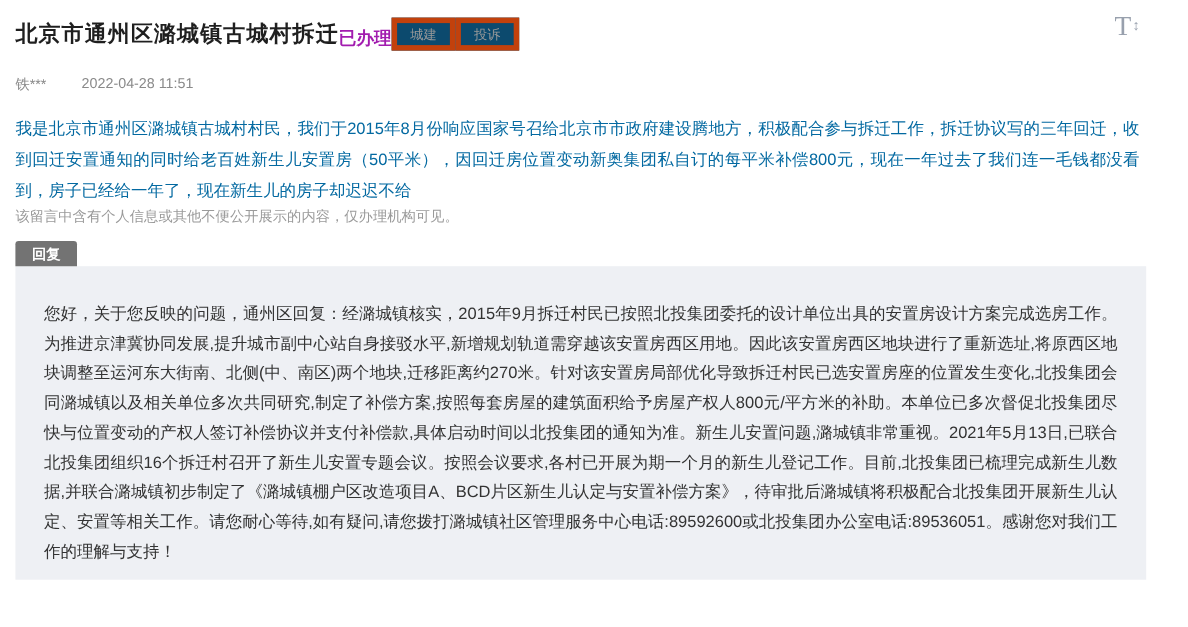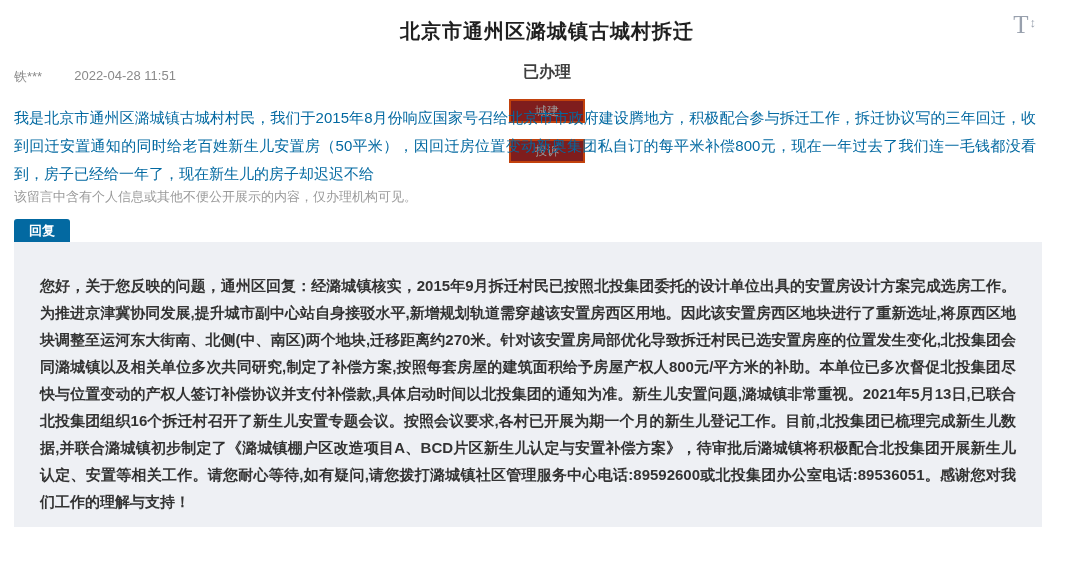--- a/index.html
+++ b/index.html
@@ -6,29 +6,29 @@
   body{
     width:1080px;height:570px;
     background:#ffffff;
     font-family:"Liberation Sans","DejaVu Sans",sans-serif;
     position:relative;overflow:hidden;
     -webkit-font-smoothing:antialiased;
   }
   .content{padding:16px 0 0 14px;}
 
   
-  .title-row{display:flex;align-items:center;gap:16px;height:30px;flex-direction:column;}
+  .title-row{display:flex;align-items:flex-end;height:30px;}
   .page-title{
     margin:0;font-size:20px;font-weight:bold;color:#1f1f1f;
     letter-spacing:1px;line-height:30px;
   }
-  .status-badge{color:#404040;font-size:16px;font-weight:600;}
+  .status-badge{color:#a21caf;font-size:16px;font-weight:600;}
   .tag{
-    border:2px solid #c2410c;color:#999;font-size:12px;
-    padding:3px 24px;background:#7f1d1d;line-height:14px;
+    border:5px solid #c2410c;color:#999;font-size:12px;
+    padding:3px 12px;background:#0c4a6e;line-height:14px;
   }
   .font-tool{
     position:absolute;top:12px;right:44px;
     color:#98a0ad;display:flex;align-items:flex-start;gap:1px;
     cursor:pointer;
   }
   .font-tool .t{font-family:"Liberation Serif","DejaVu Serif",serif;font-size:25px;line-height:25px;}
   .font-tool .arrow{font-size:13px;line-height:22px;}
 
   
@@ -38,32 +38,32 @@
   .body-text{
     margin-top:18px;width:1022px;
     font-size:15px;color:#0369a1;line-height:28px;text-align:justify;
   }
 
   .privacy-notice{color:#9a9a9a;font-size:13px;}
 
   
   .reply-tab{
     display:inline-block;margin-top:13px;
-    background:#0369a1;color:#fff;font-size:13px;font-weight:bold;
+    background:#737373;color:#fff;font-size:13px;font-weight:bold;
     padding:4px 15px;border-radius:3px 3px 0 0;line-height:15px;
   }
   .reply-panel{
     width:1028px;box-sizing:border-box;
     background:#eef0f4;
     padding:17px 26px 12px 26px;
   }
   .reply-target{color:#ce2b37;font-size:16px;font-weight:bold;}
   .reply-body{
     margin-top:13px;font-size:15px;color:#333;
-    line-height:27px;text-align:justify;font-weight:bold;
+    line-height:27px;text-align:justify;
   }
 </style>
 </head>
 <body>
 
 <div class="content">
 
   <div class="title-row">
     <h1 class="page-title">北京市通州区潞城镇古城村拆迁</h1>
     <span class="status-badge">已办理</span>

